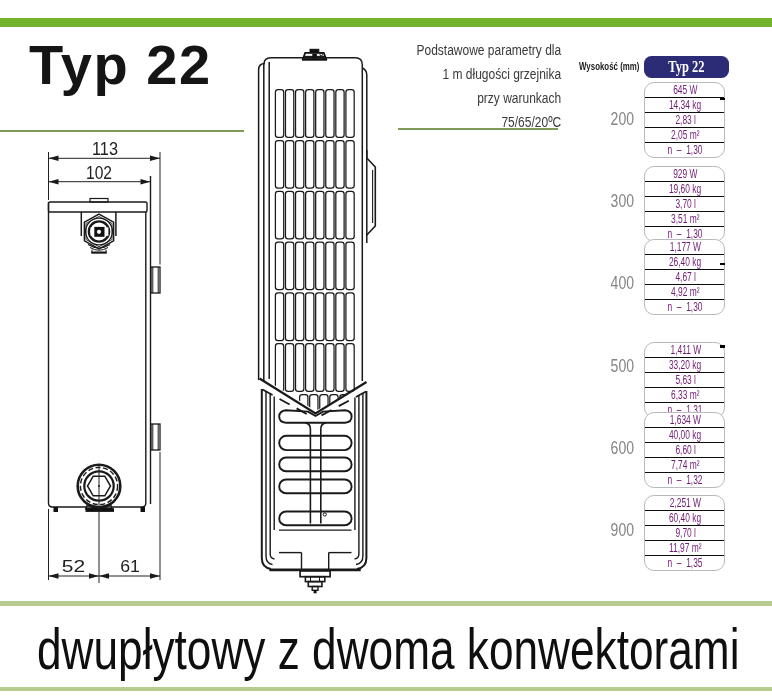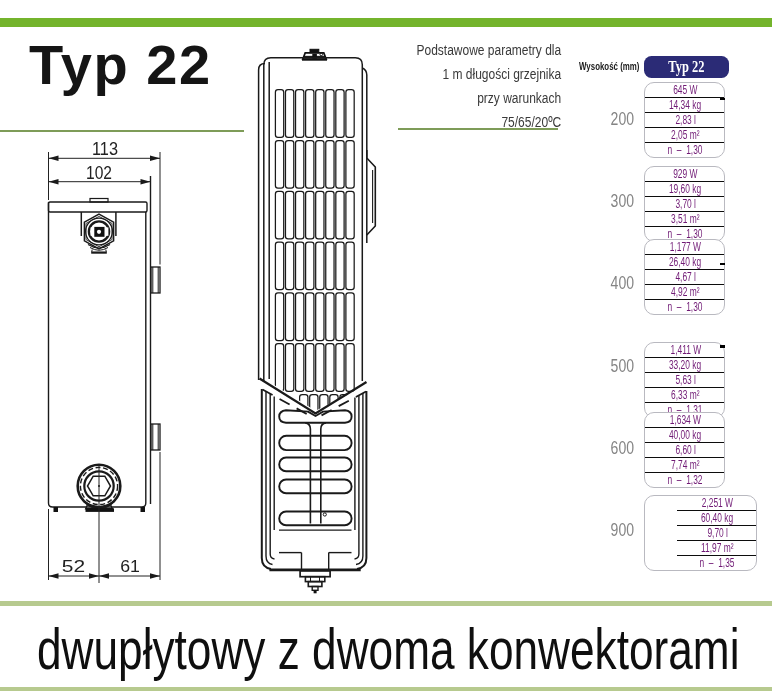--- a/index.html
+++ b/index.html
@@ -70,21 +70,21 @@
 <div class="row"><span>6,33 m²</span></div>
 <div class="row"><span>n&nbsp; –&nbsp; 1,31</span></div>
 </div>
 <div class="grp abs" style="top:412px;text-decoration:underline;">
 <div class="row"><span>1,634 W</span></div>
 <div class="row"><span>40,00 kg</span></div>
 <div class="row"><span>6,60 l</span></div>
 <div class="row"><span>7,74 m²</span></div>
 <div class="row"><span>n&nbsp; –&nbsp; 1,32</span></div>
 </div>
-<div class="grp abs" style="top:494.5px;padding-left:32px;">
+<div class="grp abs" style="top:494.5px;">
 <div class="row"><span>2,251 W</span></div>
 <div class="row"><span>60,40 kg</span></div>
 <div class="row"><span>9,70 l</span></div>
 <div class="row"><span>11,97 m²</span></div>
 <div class="row"><span>n&nbsp; –&nbsp; 1,35</span></div>
 </div>
 
 <div class="hlabel abs" style="top:109.8px;">200</div>
 <div class="hlabel abs" style="top:192.3px;">300</div>
 <div class="hlabel abs" style="top:273.8px;">400</div>

